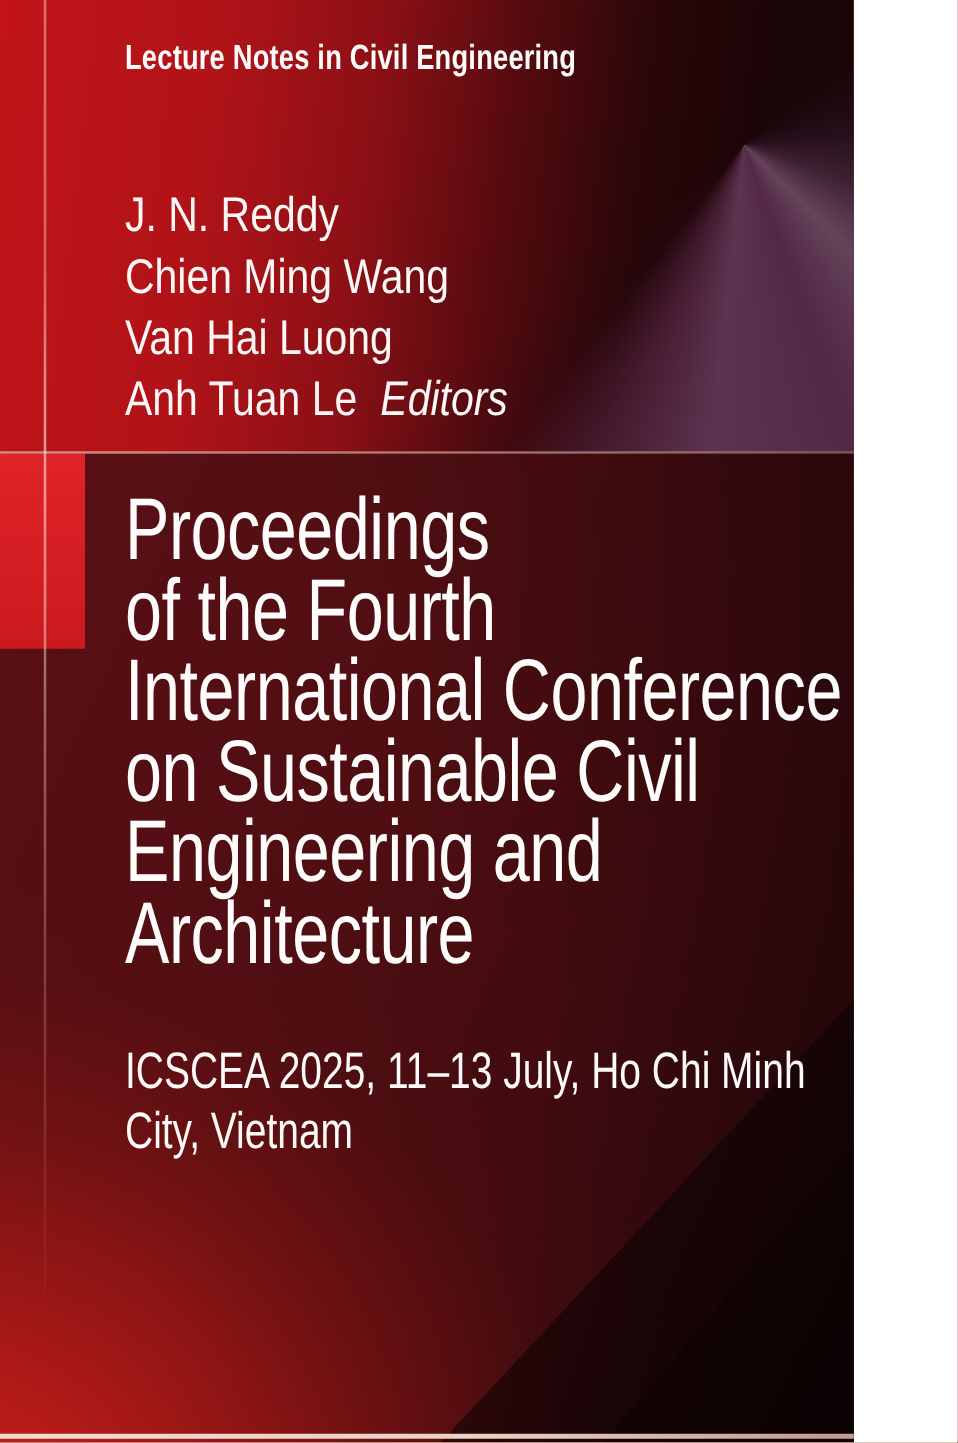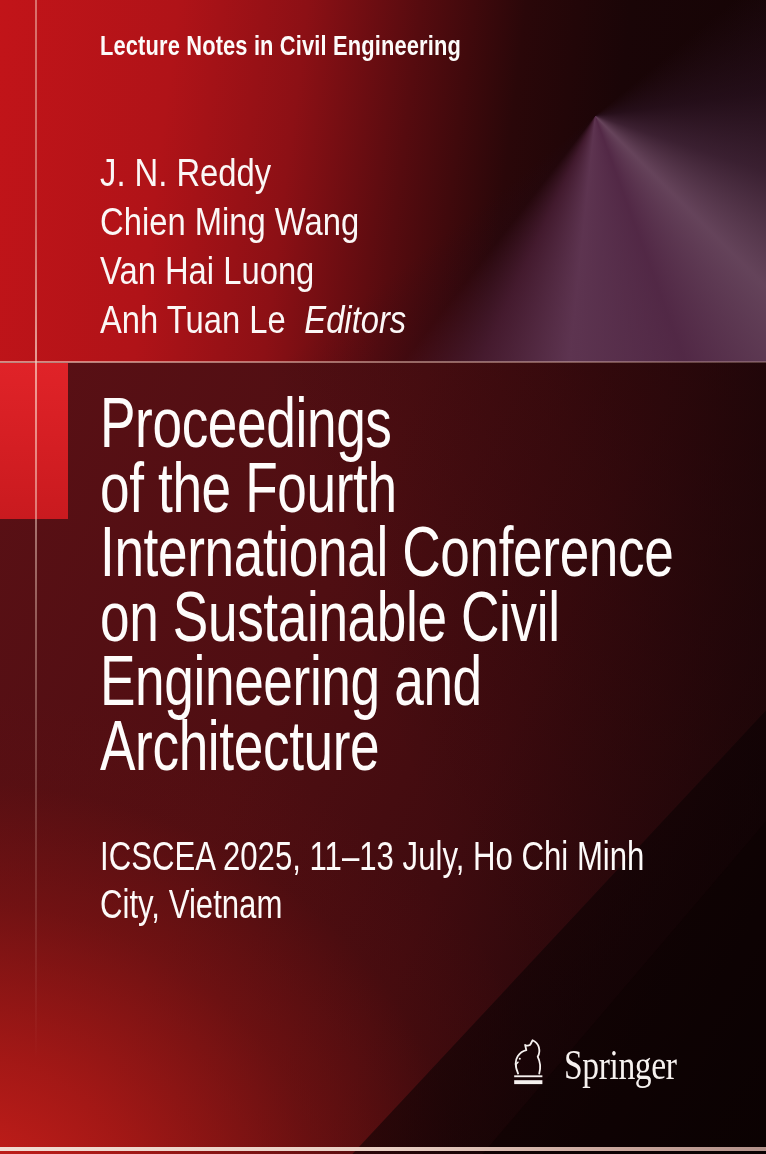--- a/index.html
+++ b/index.html
@@ -1,17 +1,17 @@
 <!DOCTYPE html>
 <html><head>
 <meta charset="utf-8">
 <style>
   html,body{margin:0;padding:0;background:#ffffff;}
   .cover{
-    position:relative;width:766px;height:1154px;overflow:hidden;
+    position:relative;width:683px;height:1154px;overflow:hidden;
     background:#c2410c;
     font-family:"Liberation Sans", sans-serif;
   }
   
   .bg-top{
     position:absolute;left:0;top:0;width:766px;height:362px;
     background:
       conic-gradient(from 0deg at 77.7% 32%,
         rgba(0,0,0,0) 50deg,
         rgba(52,26,48,0.45) 82deg,
@@ -137,27 +137,14 @@
     <div>on Sustainable Civil</div>
     <div>Engineering and</div>
     <div>Architecture</div>
   </div>
 
   <div class="t subtitle">
     <div>ICSCEA 2025, 11–13 July, Ho Chi Minh</div>
     <div>City, Vietnam</div>
   </div>
 
-  <div class="publisher">
-    <svg class="horse" viewBox="0 0 60 66" fill="none" xmlns="http://www.w3.org/2000/svg">
-      <path d="M18 49 C14.5 41 13.5 33 17.5 27 C20.5 22.5 24.5 20.2 28.5 19.2
-               L27 12.5 C29 13.6 31.5 13.6 33.5 12.3 L36.5 6.5
-               C40.5 8.5 43.5 11.5 44.5 15.5 C45.8 20.5 45 24.5 43 27.5
-               C46 33.5 47.2 41 45 49" stroke="#f6f1ef" stroke-width="2.3" stroke-linecap="round" stroke-linejoin="round"></path>
-      <path d="M18 34.5 C15.8 36 14.8 38.2 15.4 40.6" stroke="#f6f1ef" stroke-width="1.8" stroke-linecap="round"></path>
-      <circle cx="20.2" cy="30.2" r="1.3" fill="#f6f1ef"></circle>
-      <path d="M13 52.5 H49" stroke="#f6f1ef" stroke-width="2.4"></path>
-      <path d="M13 60 H49" stroke="#f6f1ef" stroke-width="5"></path>
-    </svg>
-    <div class="publisher-name">Springer</div>
-  </div>
 
 </div>
 
 </body></html>

